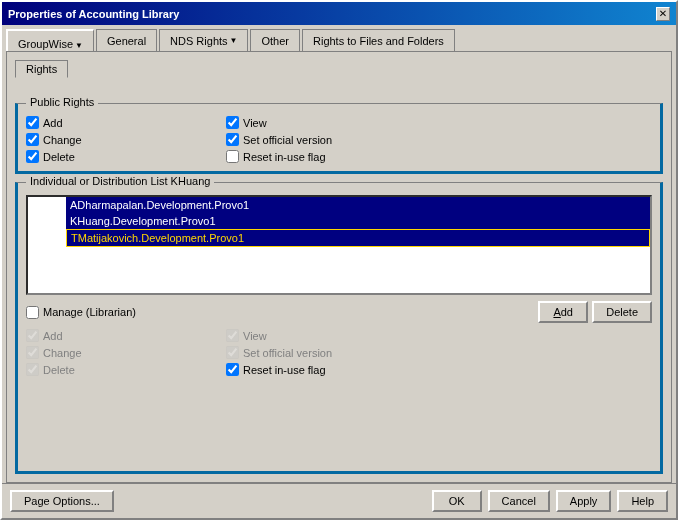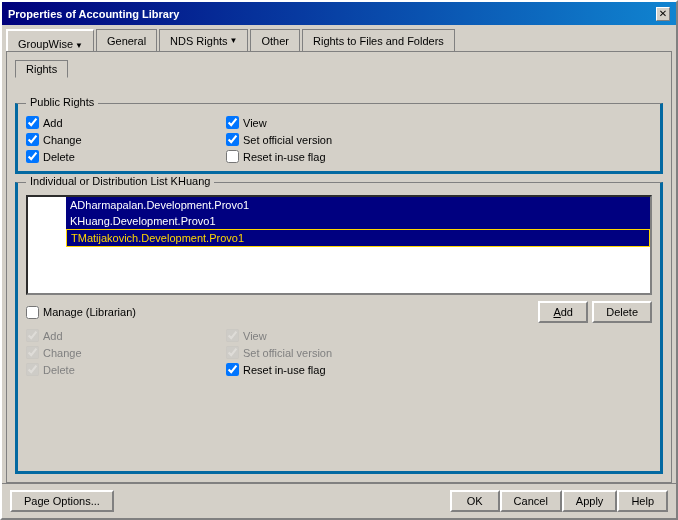--- a/index.html
+++ b/index.html
@@ -225,20 +225,21 @@
       display: flex;
       justify-content: space-between;
       align-items: center;
       border-top: 1px solid #808080;
       background: #d4d0c8;
       flex-shrink: 0;
     }
 
     .bottom-right-btns {
       display: flex;
+      gap: 6px;
     }
   </style>
 </head>
 <body>
 
 <div class="window">
 
   <div class="title-bar">
     <span class="title-bar-text">Properties of Accounting Library</span>
     <div class="title-bar-close">✕</div>

